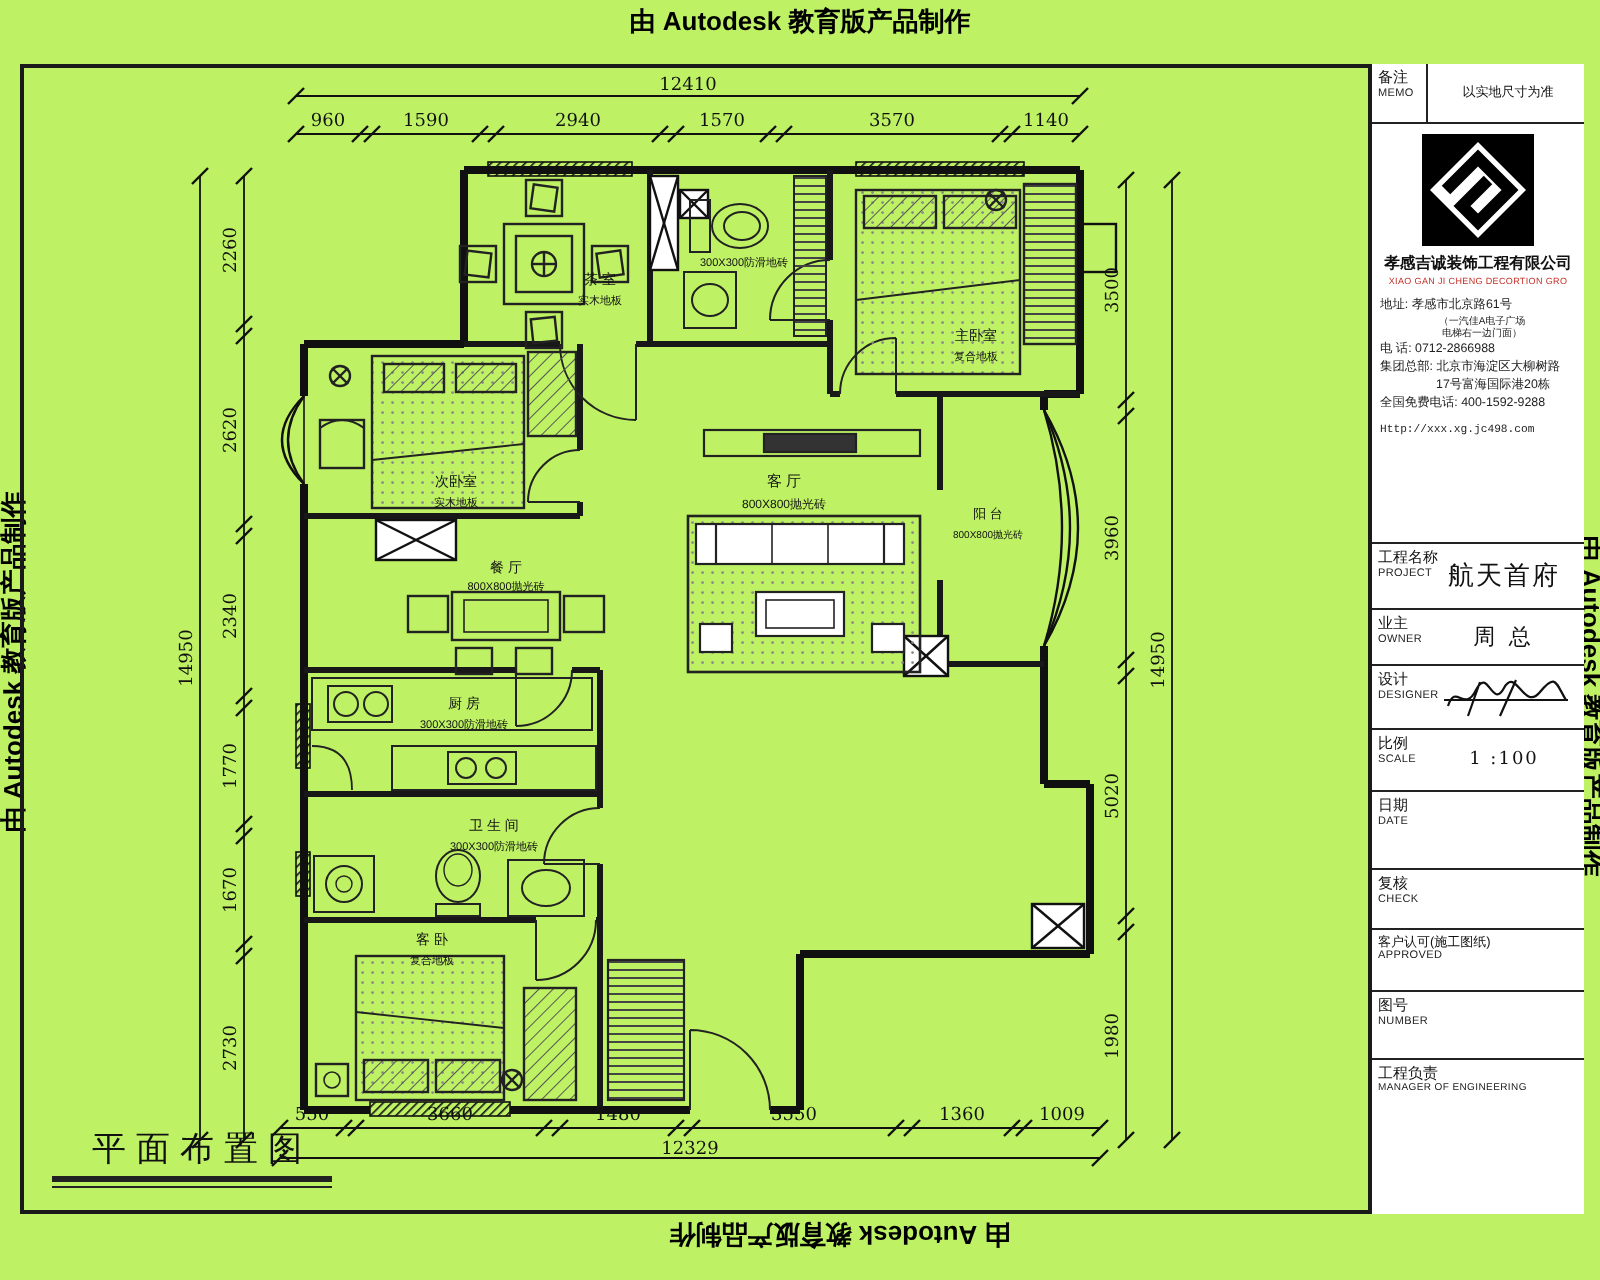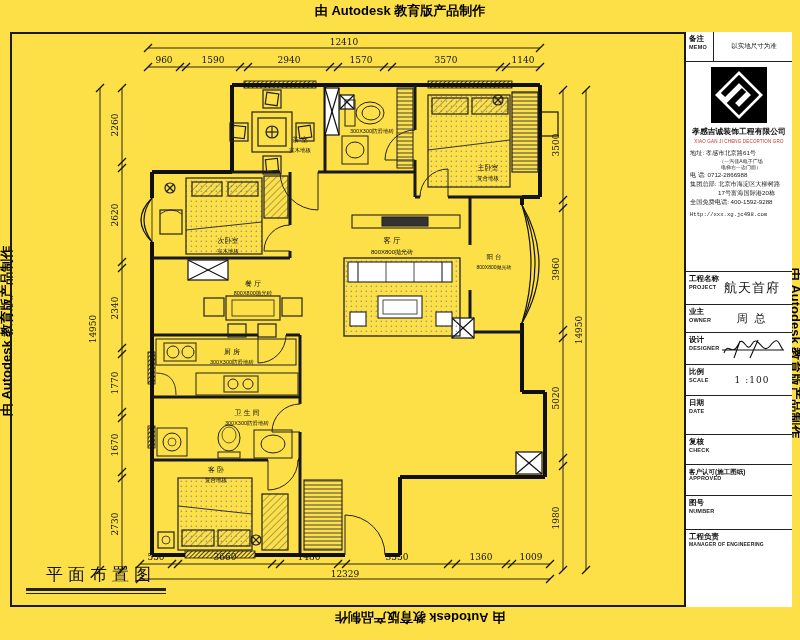--- a/index.html
+++ b/index.html
@@ -1,35 +1,35 @@
 <!DOCTYPE html>
 <html><head>
 <meta charset="utf-8">
 <style>
   html,body{margin:0;padding:0;background:#fff;}
-  .stage{position:relative;width:800px;height:640px;background:#fde047;overflow:hidden;
+  .stage{position:relative;width:800px;height:640px;background:#bef264;overflow:hidden;
          font-family:"Liberation Sans",sans-serif;color:#111;}
   .credit{position:absolute;font-weight:bold;font-size:13px;white-space:nowrap;
           text-align:center;color:#000;}
   .credit-top{left:300px;top:2px;width:200px;}
   .credit-left{left:-88px;top:322px;width:190px;transform:rotate(-90deg);}
   .credit-right{left:700px;top:344px;width:190px;transform:rotate(90deg);}
   .credit-bottom{left:325px;top:608px;width:190px;transform:rotate(180deg);}
   .sheet-border{position:absolute;left:10px;top:32px;width:780px;height:575px;
                 border:2px solid #1a1a1a;box-sizing:border-box;}
   .plan-svg{position:absolute;left:0;top:0;}
   .drawing-title{position:absolute;left:46px;top:563px;font-size:17px;letter-spacing:5px;
                  color:#111;font-family:"Liberation Serif",serif;}
   .title-underline1{position:absolute;left:26px;top:588px;width:140px;height:3px;background:#222;}
   .title-underline2{position:absolute;left:26px;top:593px;width:140px;height:1px;background:#222;}
   
   .tblock{position:absolute;left:684px;top:32px;width:108px;height:575px;box-sizing:border-box;
           border-left:2px solid #1a1a1a;background:#fff;}
   .trow{position:relative;box-sizing:border-box;border-bottom:1px solid #222;overflow:hidden;}
-  .tlab{position:absolute;left:3px;top:3px;line-height:1.15;font-weight:bold;}
+  .tlab{position:absolute;left:3px;top:3px;line-height:1.15;}
   .tlab .zh{font-size:7.5px;color:#111;}
   .tlab .en{font-size:5.5px;color:#222;letter-spacing:0.2px;}
   .tval{position:absolute;right:4px;top:0;bottom:0;display:flex;align-items:center;justify-content:center;}
   .memo-lab{width:28px;border-right:1px solid #222;position:absolute;left:0;top:0;bottom:0;padding:3px 0 0 3px;box-sizing:border-box;}
   .memo-val{position:absolute;left:30px;right:0;top:0;bottom:0;display:flex;align-items:center;justify-content:center;font-size:6.5px;}
   .brand{ text-align:center;}
   .brand .logo-wrap{margin:4px auto 2px auto;width:58px;height:58px;}
   .company-zh{font-size:8.5px;font-weight:bold;color:#111;white-space:nowrap;transform:scale(0.92);transform-origin:center;}
   .company-en{font-size:5px;color:#c03028;letter-spacing:0.2px;white-space:nowrap;transform:scale(0.9);transform-origin:center;}
   .contact{margin-top:5px;text-align:left;padding-left:4px;font-size:6.2px;line-height:1.45;color:#222;}

